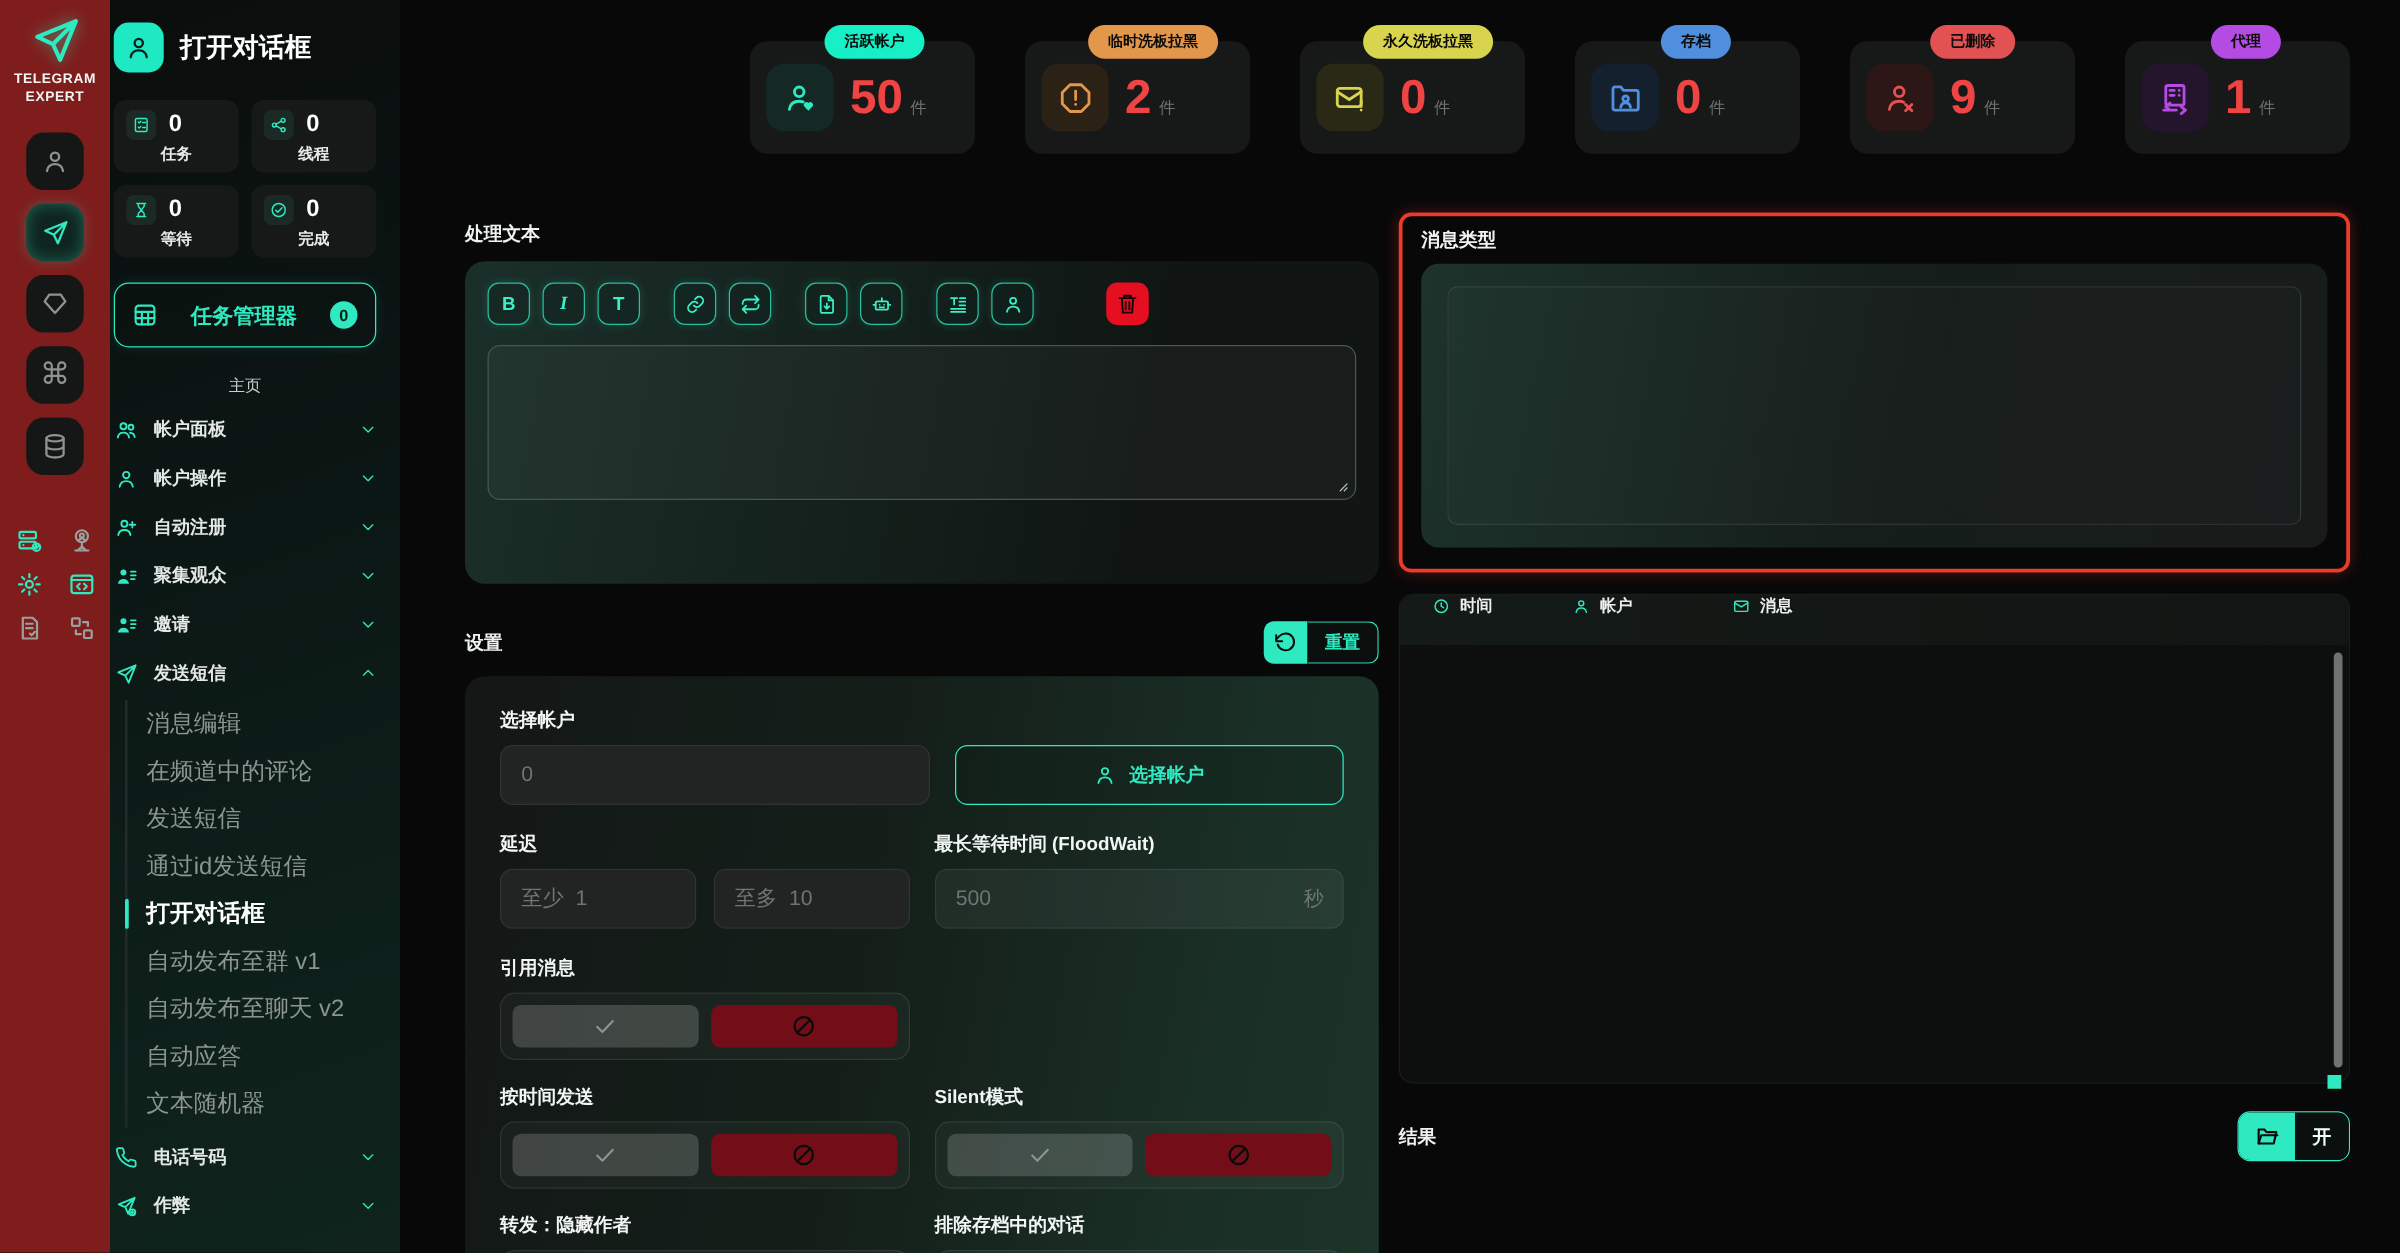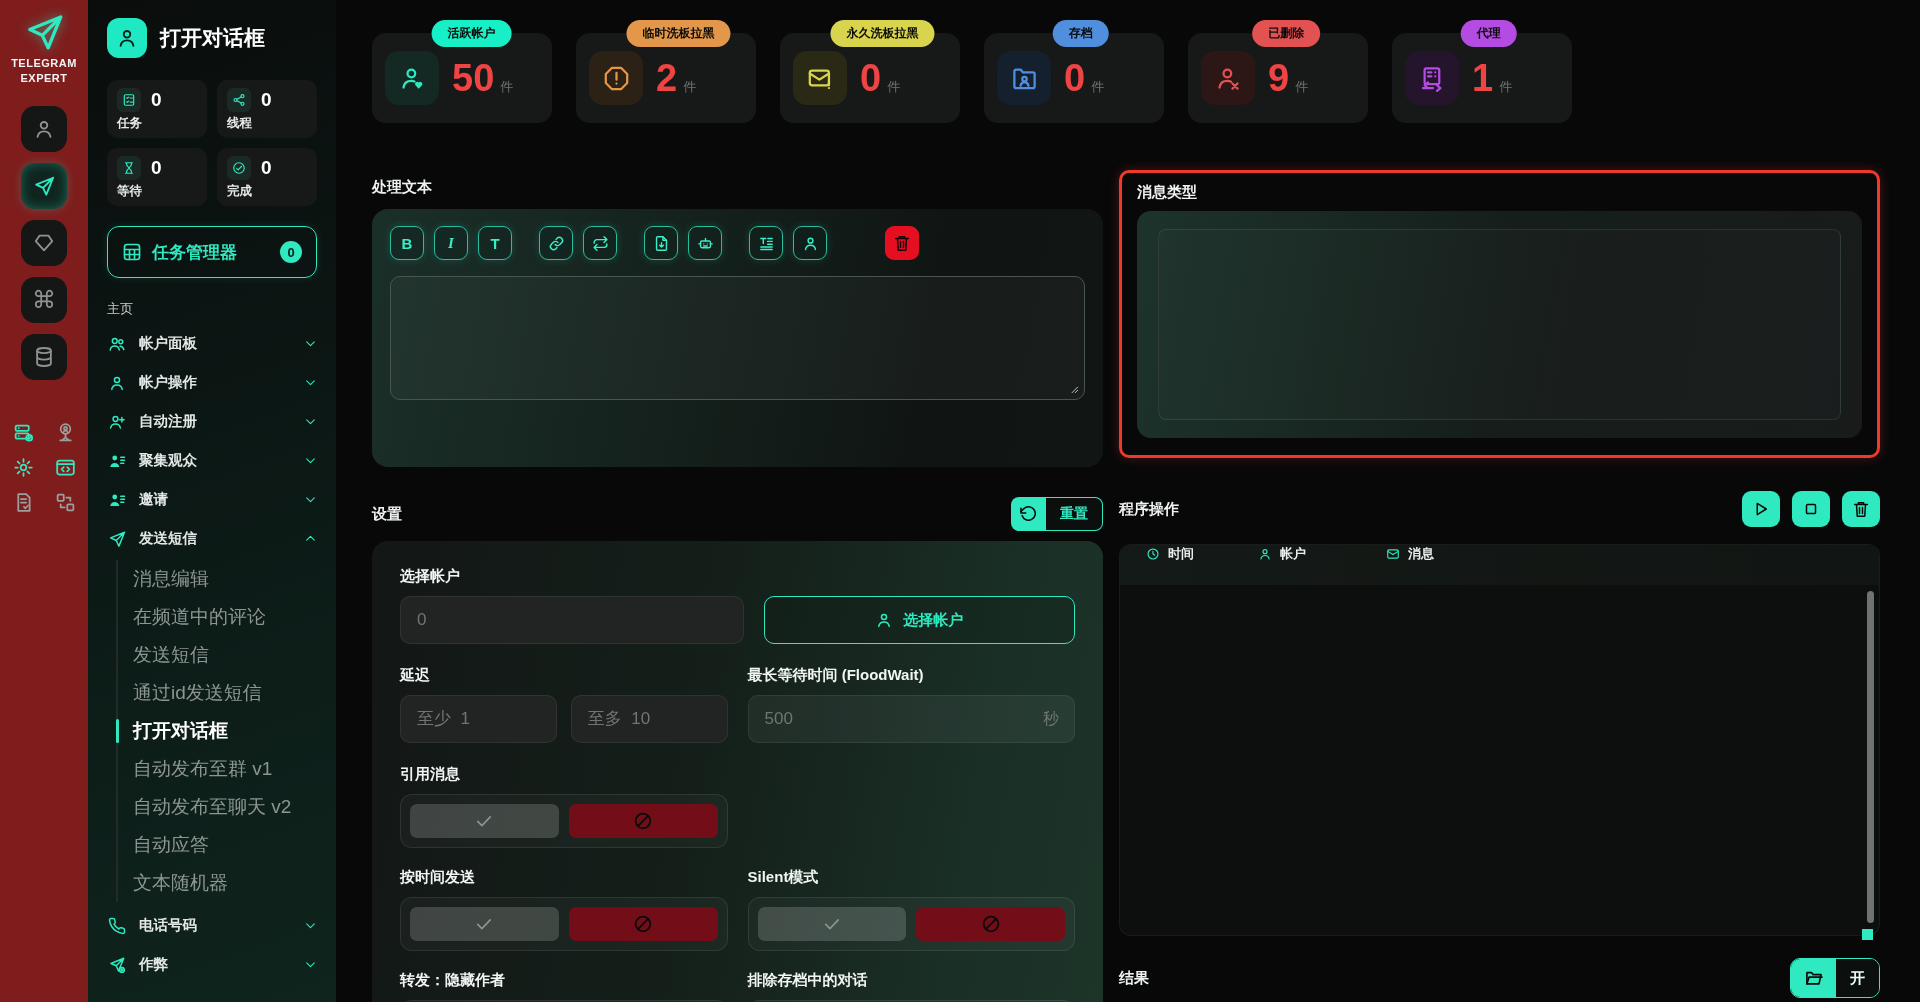--- a/index.html
+++ b/index.html
@@ -18,23 +18,23 @@
   .rail-nav { display:flex; flex-direction:column; gap:11px; margin-top:20px; }
   .rail-btn { width:46px; height:46px; border-radius:14px; background:#151716; color:#8d9390;
     display:flex; align-items:center; justify-content:center; font-size:22px; cursor:pointer; }
   .rail-btn.active { background:#10251f; color:#2fe9c0; box-shadow:0 0 12px rgba(47,233,192,.35) inset,0 0 10px rgba(47,233,192,.25); }
   .cmd-glyph { font-size:24px; line-height:1; }
   .rail-grid { margin-top:42px; display:grid; grid-template-columns:26px 26px; gap:14px 16px; }
   .rail-mini { font-size:21px; display:flex; align-items:center; justify-content:center; }
   .mini-teal { color:#2fe9c0; } .mini-gray { color:#9aa09d; }
 
   
-  .sidebar { position:absolute; left:88px; top:0; bottom:0; width:248px;
+  .sidebar { position:absolute; left:72px; top:0; bottom:0; width:248px;
     background:linear-gradient(160deg,#0a0d0c 0%,#0b1412 30%,#0d1e19 70%,#0f241d 100%);
-    padding:18px 19px 0 19px; z-index:4; }
+    padding:18px 19px 0 19px; z-index:4;text-align:center; }
   .sb-head { display:flex; align-items:center; gap:13px; margin-bottom:22px; }
   .sb-head-icon { width:40px; height:40px; border-radius:12px; background:#1fe9c3; color:#06201a;
     display:flex; align-items:center; justify-content:center; font-size:22px; }
   .sb-title { font-size:21px; font-weight:bold; color:#ffffff; }
   .sb-stats { display:grid; grid-template-columns:1fr 1fr; gap:10px; }
   .tile { background:#16191822; background:#161918; border-radius:10px; padding:8px 10px 7px 10px; height:58px; }
   .tile-top { display:flex; align-items:center; gap:10px; }
   .tile-ic { width:24px; height:24px; border-radius:6px; background:#1c2a25; color:#2fe9c0;
     display:flex; align-items:center; justify-content:center; font-size:14px; }
   .tile-val { font-size:19px; font-weight:bold; color:#fff; }
@@ -52,21 +52,21 @@
   .m-ic { color:#2fe9c0; font-size:18px; width:20px; display:flex; justify-content:center; }
   .m-lab { font-size:14.5px; font-weight:bold; color:#e3e8e6; }
   .chev { margin-left:auto; color:#2fe9c0; font-size:13px; }
   .submenu { margin:2px 0 4px 9px; border-left:2px solid #242a27; padding-left:15px; }
   .sm-item { height:38px; display:flex; align-items:center; font-size:19px; color:#8d9591; cursor:pointer; position:relative; }
   .sm-item.active { color:#ffffff; font-weight:bold; }
   .sm-item.active::before { content:""; position:absolute; left:-17px; top:7px; bottom:7px; width:3px; background:#2fe9c0; border-radius:2px; }
 
   
   .main { position:absolute; left:336px; right:0; top:0; bottom:0; padding:20px 40px 0 36px; }
-  .cards { display:flex; justify-content:flex-start; gap:24px; margin-top:13px; }
+  .cards { display:flex; justify-content:flex-end; gap:40px; margin-top:13px; }
   .card { position:relative; width:180px; height:90px; background:#17191855; background:#171918;
     border-radius:14px; display:flex; align-items:center; padding:0 13px; gap:13px; }
   .badge { position:absolute; top:-13px; left:50%; transform:translateX(-38%); height:27px; line-height:27px;
     padding:0 16px; border-radius:14px; font-size:12px; font-weight:bold; color:#0b0b0b; white-space:nowrap; }
   .card-ic { width:54px; height:54px; border-radius:14px; display:flex; align-items:center; justify-content:center; font-size:27px; }
   .card-val { font-size:38px; font-weight:bold; color:#ef4444; }
   .card-unit { font-size:13px; color:#6e7370; margin-left:6px; margin-top:10px; }
   .c1 .badge{background:#17efc7;} .c1 .card-ic{color:#2fe9c0;background:#142923;}
   .c2 .badge{background:#e2974a;} .c2 .card-ic{color:#e2974a;background:#2b2115;}
   .c3 .badge{background:#d8d44d;} .c3 .card-ic{color:#d8d44d;background:#2a2915;}
@@ -722,46 +722,20 @@
     </div>
 
     <div class="col-r">
       <div class="mtype-box">
         <div class="sec-label">消息类型</div>
         <div class="mtype-panel">
           <div class="mtype-inner"></div>
         </div>
       </div>
 
-      <div class="ops-row">
-        <div class="sec-label">程序操作</div>
-        <div class="ops-btns">
-          <div class="op-btn">
-              <span>
-                <svg class="ic" viewBox="0 0 24 24">
-                  <path d="M7 4.5 19 12 7 19.5Z" stroke-width="2.4"></path>
-                </svg>
-              </span>
-            </div>
-          <div class="op-btn">
-              <span>
-                <svg class="ic" viewBox="0 0 24 24">
-                  <rect x="6" y="6" width="12" height="12" rx="1.5" stroke-width="2.6"></rect>
-                </svg>
-              </span>
-            </div>
-          <div class="op-btn">
-              <span>
-                <svg class="ic" viewBox="0 0 24 24">
-                  <path d="M3.5 6h17M8.5 6V3.5h7V6M6 6l1 15.5h10L18 6M10 10v8M14 10v8" stroke-width="2.2"></path>
-                </svg>
-              </span>
-            </div>
-        </div>
-      </div>
 
       <div class="log-table">
         <div class="log-head">
           <div class="th th-1">
               <span class="ic-w">
                 <svg class="ic" viewBox="0 0 24 24" style="font-size:14px;color:#2fe9c0">
                   <circle cx="12" cy="12" r="8.5"></circle>
                   <path d="M12 7.5V12l3 2"></path>
                 </svg>
               </span>

